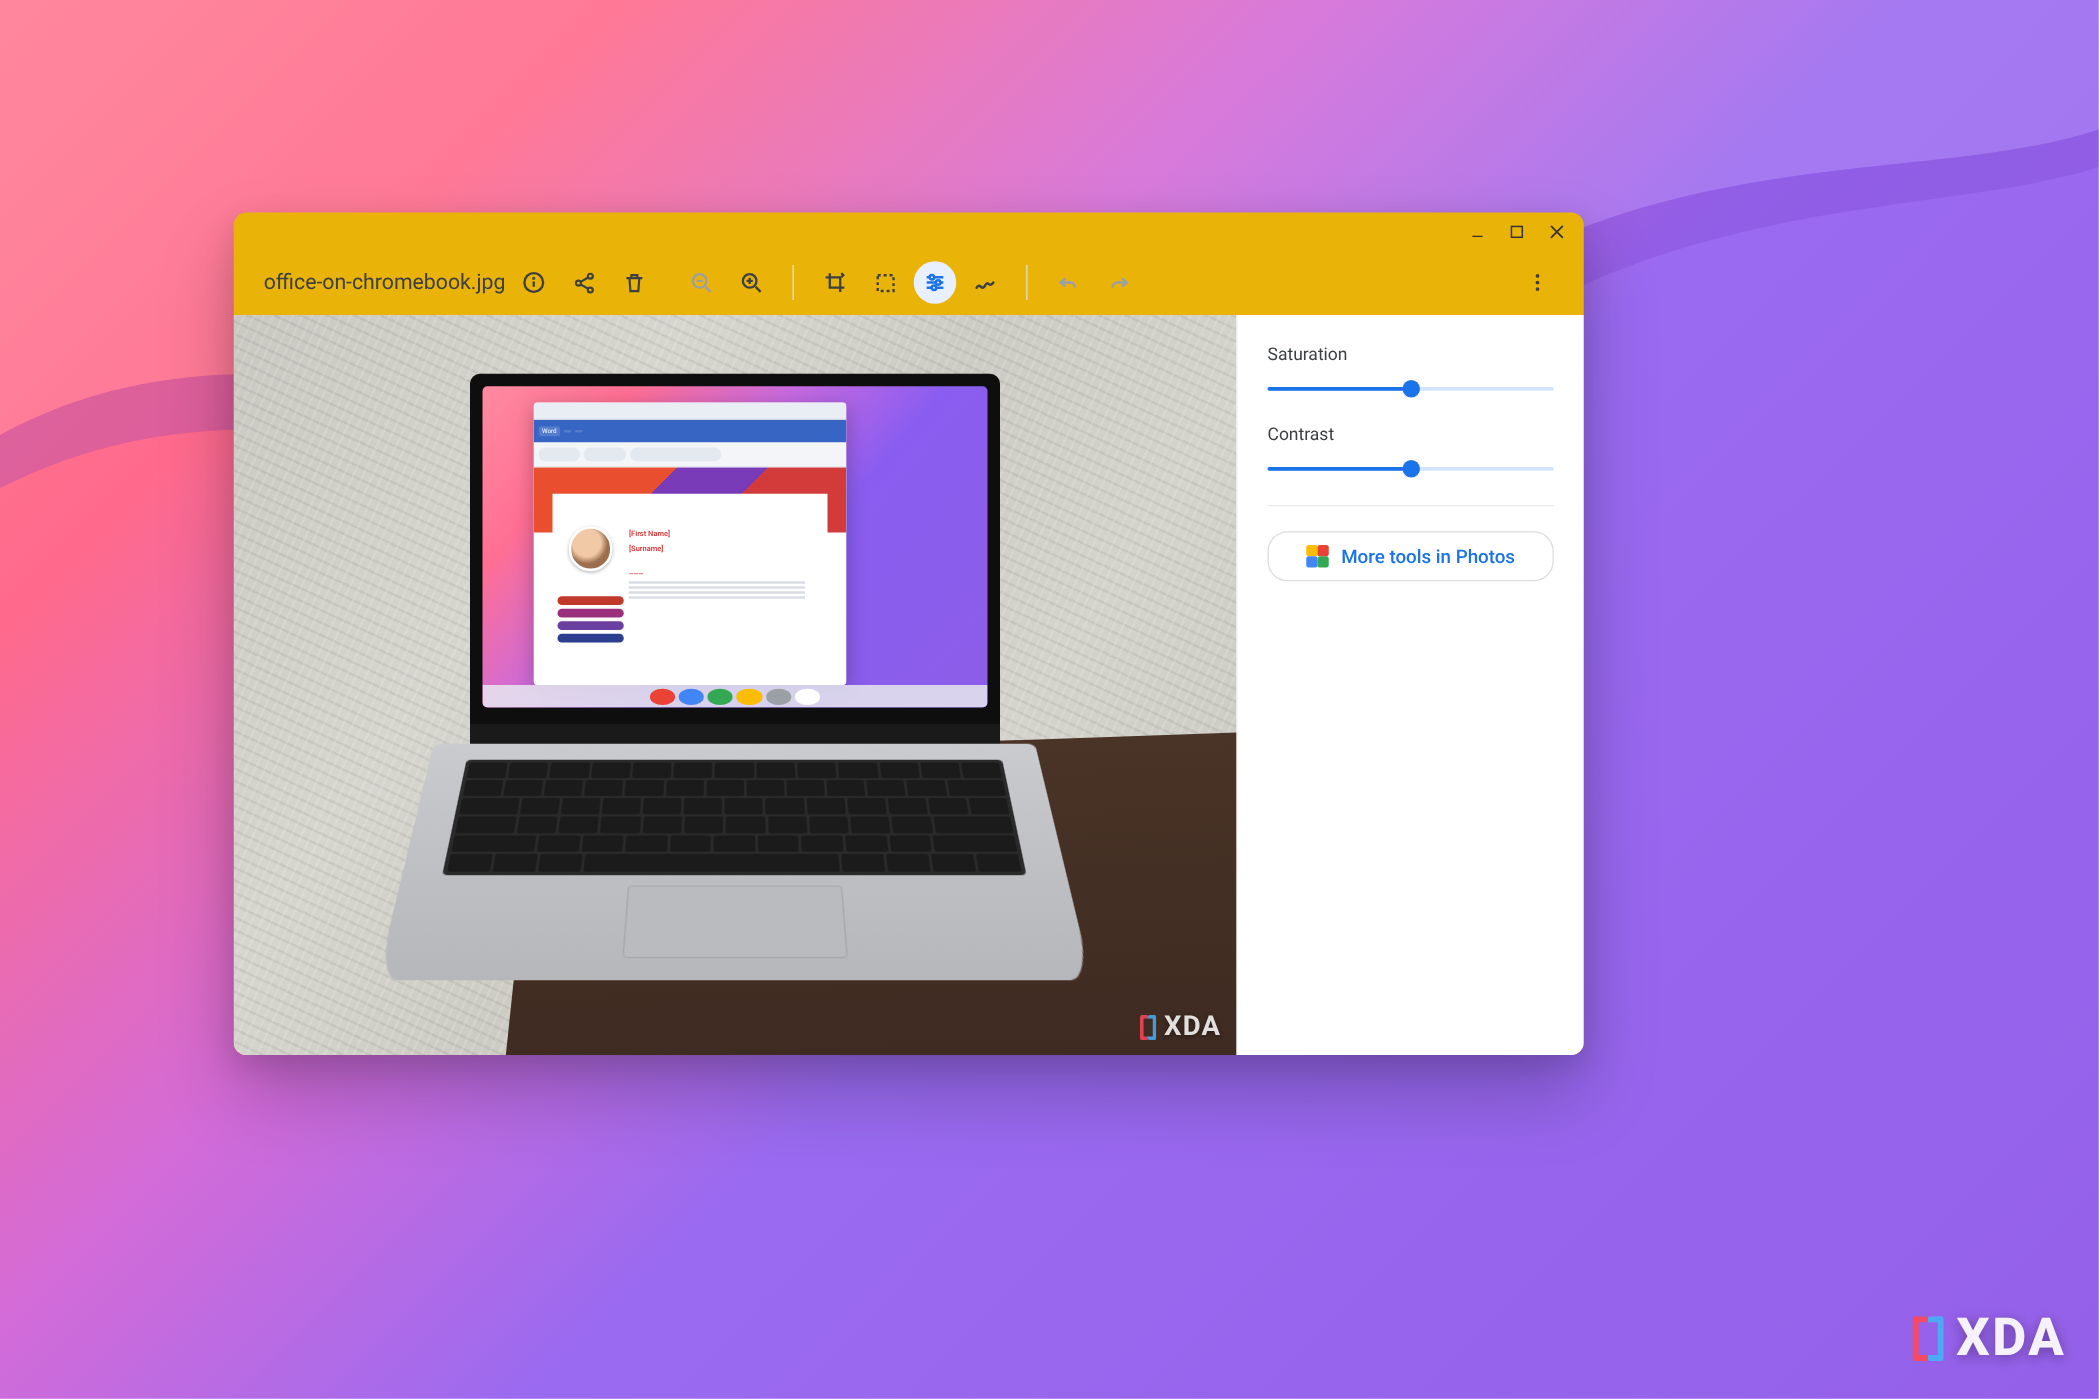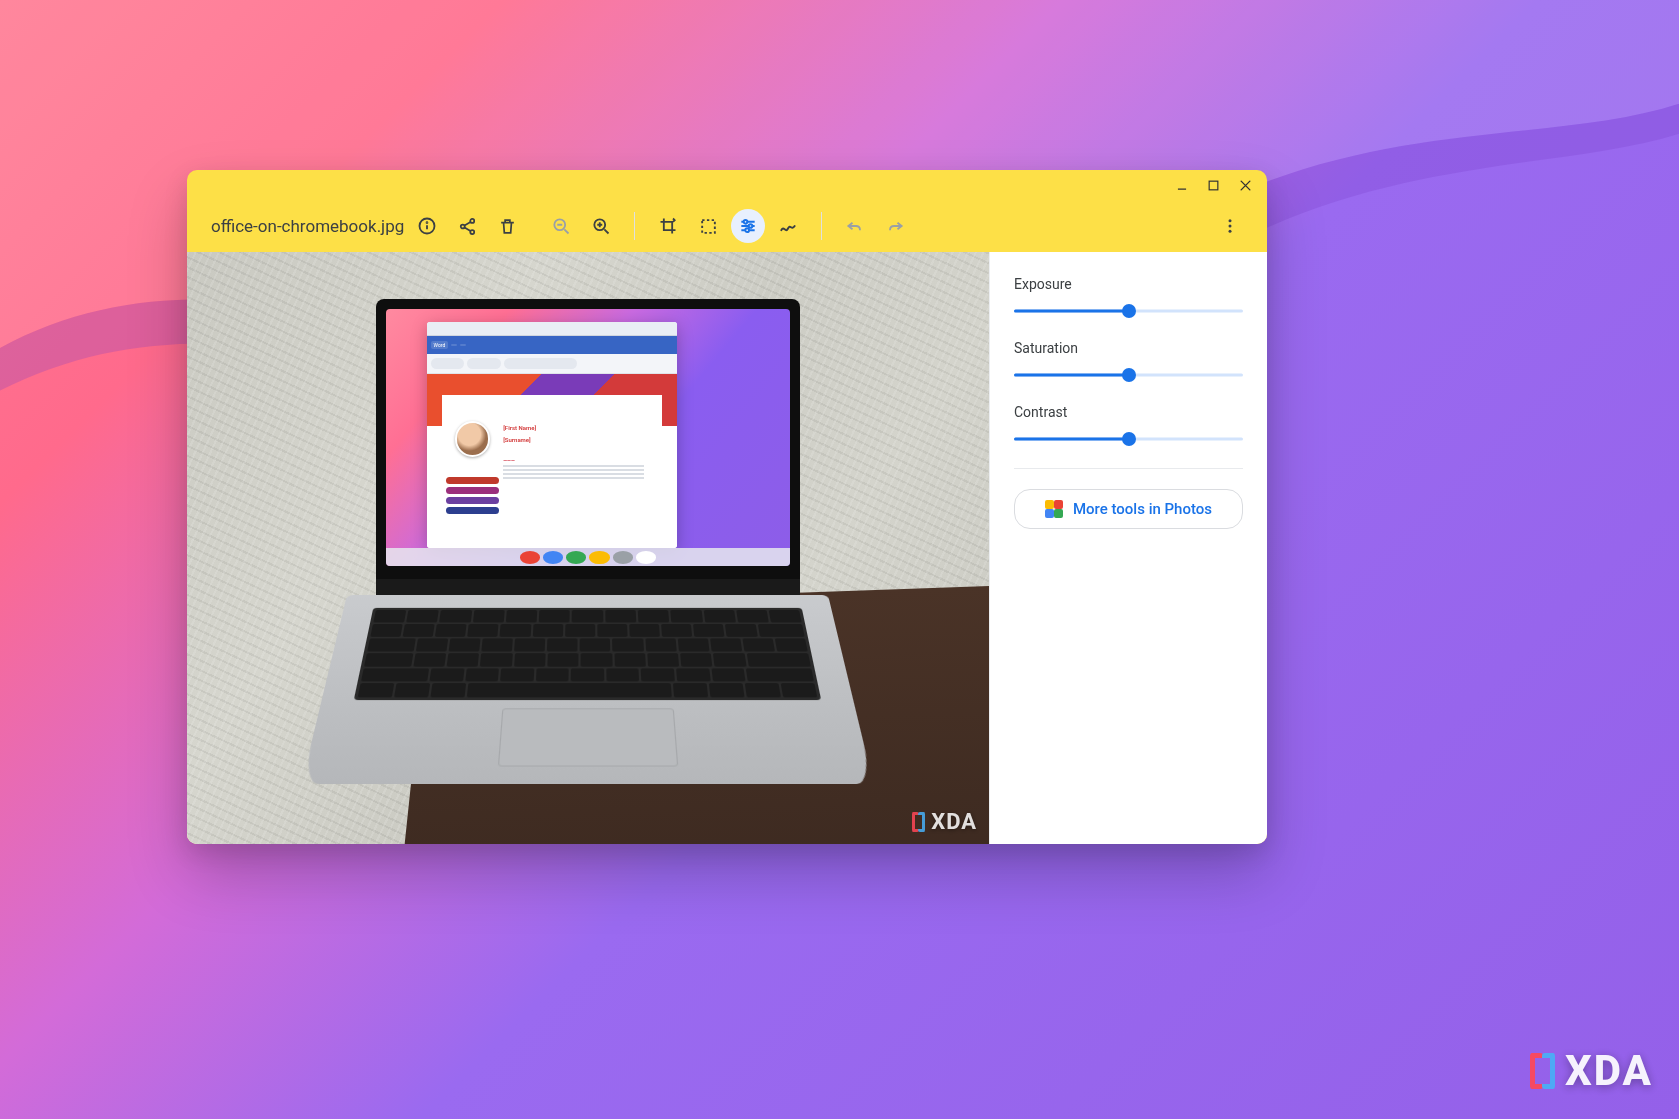--- a/index.html
+++ b/index.html
@@ -1,20 +1,20 @@
 <!DOCTYPE html>
 <html><head>
 <meta charset="utf-8">
 <style>
 *{margin:0;padding:0;box-sizing:border-box;font-family:Roboto,"Google Sans",Arial,sans-serif}
 html,body{width:100%;height:100%}
 body{width:1679px;height:1119px;overflow:hidden}
 .wallpaper{position:absolute;inset:0;background:linear-gradient(135deg,#ff7a92 0%,#ff6a8c 18%,#d36bd8 38%,#9a6af0 55%,#9460e9 100%)}
 .wave{position:absolute;inset:0;pointer-events:none}
-.window{position:absolute;left:187px;top:170px;width:1080px;height:674px;background:#fde047;border-radius:10px;box-shadow:0 30px 60px rgba(0,0,0,.22),0 8px 24px rgba(0,0,0,.12);overflow:hidden}
+.window{position:absolute;left:187px;top:170px;width:1080px;height:674px;background:#eab308;border-radius:10px;box-shadow:0 30px 60px rgba(0,0,0,.22),0 8px 24px rgba(0,0,0,.12);overflow:hidden}
 .titlebar{height:30px;display:flex;justify-content:flex-end;align-items:center;gap:18px;padding:0 14px}
 .titlebar .tctrl{color:#333;cursor:pointer;display:flex;align-items:center}
 .toolbar{height:52px;display:flex;align-items:center;padding:0 20px;gap:6px}
 .filename{font-size:17px;color:#3c4043;margin-right:auto;padding-left:4px}
 .tool{width:34px;height:34px;border-radius:50%;display:flex;align-items:center;justify-content:center;color:#3c4043;cursor:pointer}
 .tool.active{background:#e8f0fe;color:#1a73e8}
 .tool.disabled{color:#9aa0a6;cursor:default}
 .tool-gap-sm{width:8px}
 .sep{width:1px;height:28px;background:#e0e0e0;margin:0 10px}
 .spacer{flex:1}
@@ -342,28 +342,20 @@
               <b></b>
               <b></b>
             </span>
           <span>XDA</span>
         </div>
       </div>
     </div>
 
     <div class="side-panel">
       <div class="slider-group">
-        <div class="slider-label">Exposure</div>
-        <div class="slider">
-          <div class="track"></div>
-            <div class="track-fill" style="width:50%"></div>
-            <div class="thumb" style="left:50%"></div>
-        </div>
-      </div>
-      <div class="slider-group">
         <div class="slider-label">Saturation</div>
         <div class="slider">
           <div class="track"></div>
             <div class="track-fill" style="width:50%"></div>
             <div class="thumb" style="left:50%"></div>
         </div>
       </div>
       <div class="slider-group">
         <div class="slider-label">Contrast</div>
         <div class="slider">

